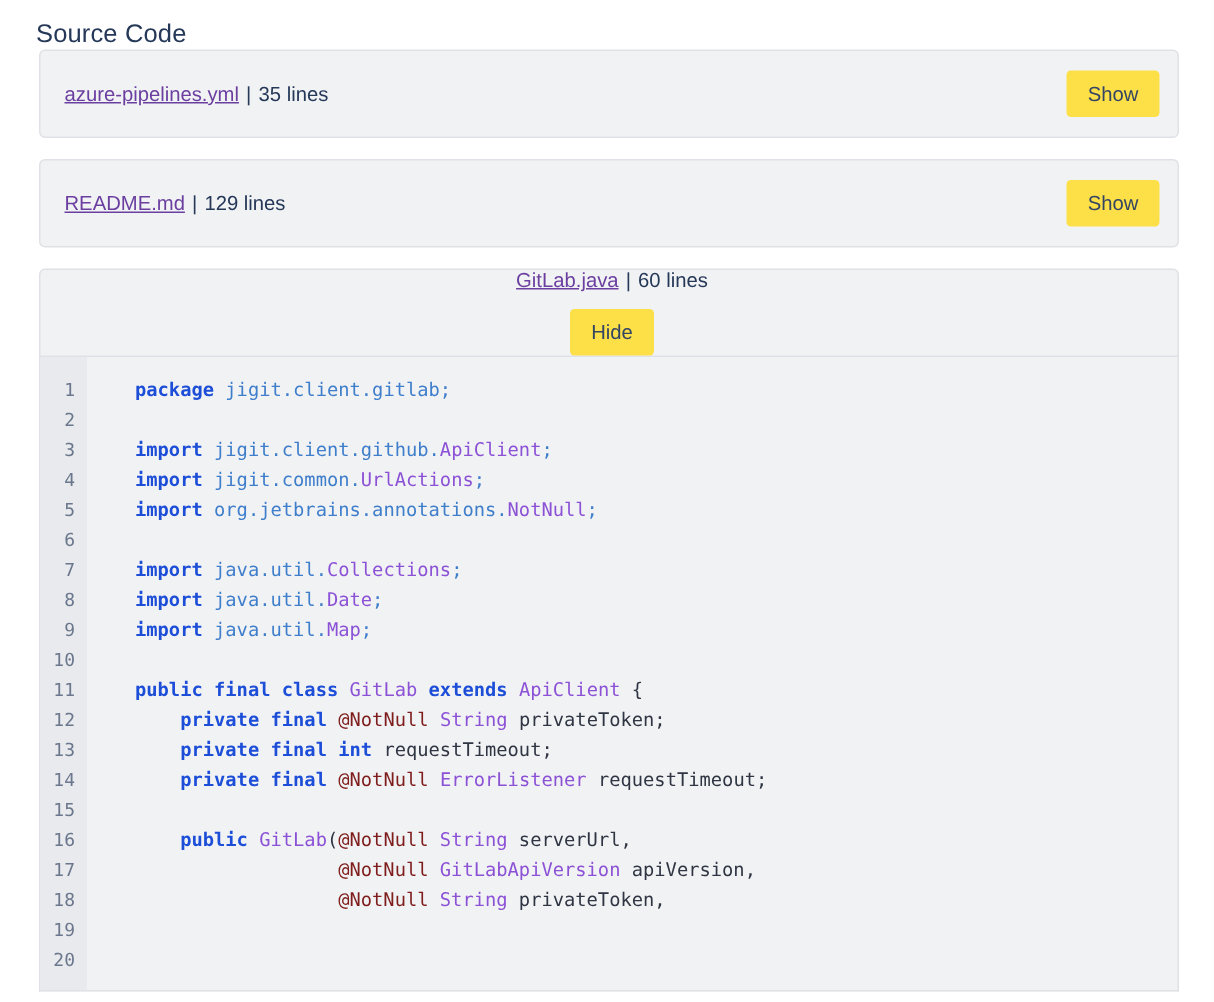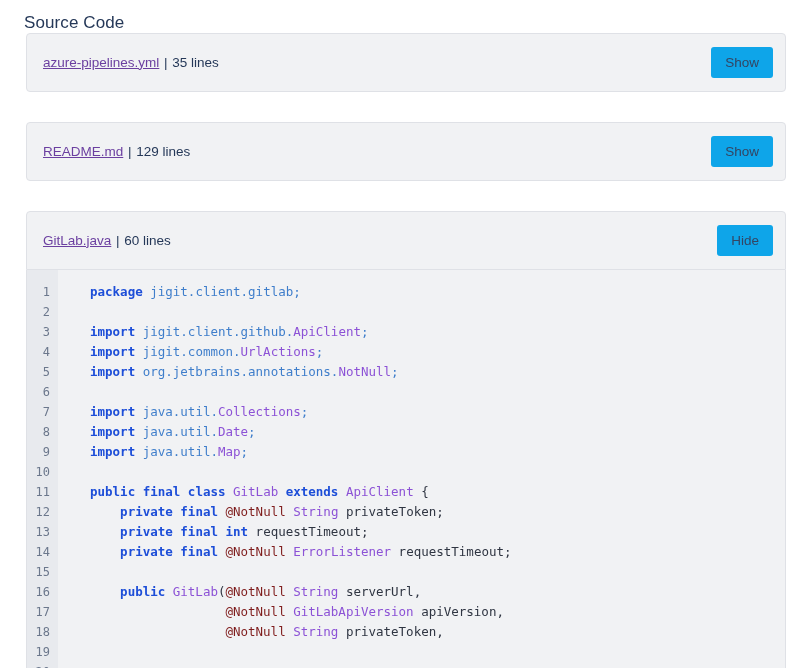--- a/index.html
+++ b/index.html
@@ -41,28 +41,29 @@
   .file-card {
     background: #f1f2f4;
     border: 1px solid #dfe1e6;
     border-radius: 4px;
     height: 59px;
     display: flex;
     align-items: center;
     justify-content: space-between;
     padding: 0 12px 0 16px;
     box-sizing: border-box;
-    margin-bottom: 30px;
+    margin-bottom: 14px;
     width: 760px;
   }
 
   .file-card.attached {
     margin-bottom: 0;
     border-bottom-left-radius: 0;
     border-bottom-right-radius: 0;
+    flex-direction: column;
   }
 
   .file-meta {
     font-size: 13.5px;
     color: #253858;
     line-height: 1;
     white-space: nowrap;
   }
 
   .file-link {
@@ -71,21 +72,21 @@
     text-underline-offset: 1px;
     cursor: pointer;
   }
 
   .sep {
     color: #253858;
     padding: 0 1px;
   }
 
   .toggle-button {
-    background: #0ea5e9;
+    background: #fde047;
     border: none;
     border-radius: 3px;
     color: #344563;
     font-family: "Liberation Sans", sans-serif;
     font-size: 13.5px;
     padding: 0 14px;
     height: 31px;
     min-width: 52px;
     cursor: pointer;
     line-height: 31px;

